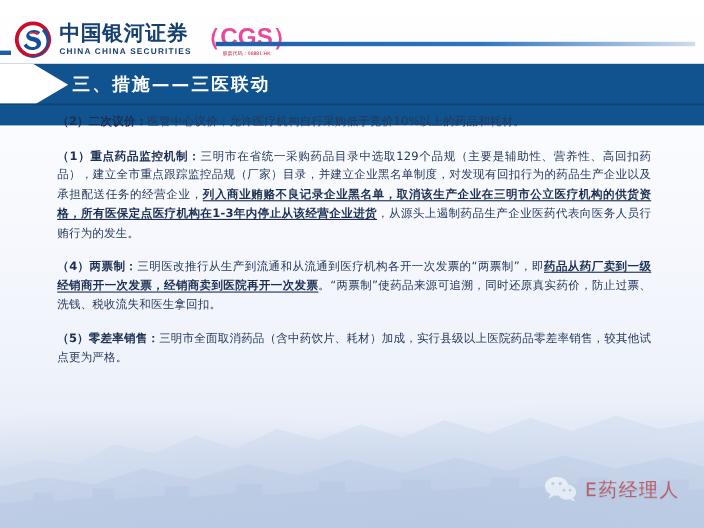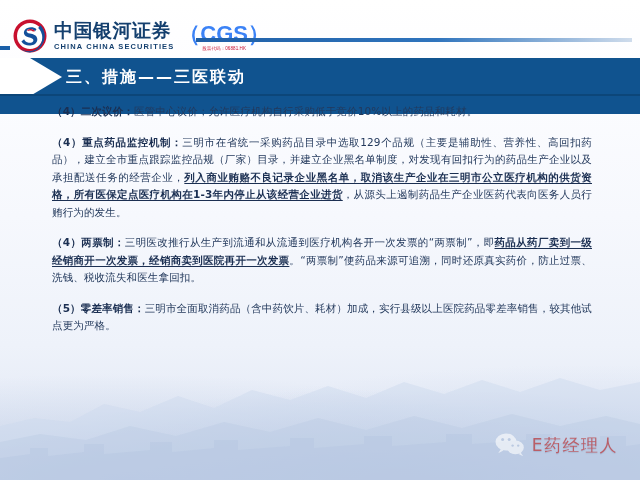--- a/index.html
+++ b/index.html
@@ -108,21 +108,21 @@
   .logo-cgs-block {
     margin-left: 4px;
     display: flex;
     flex-direction: column;
     align-items: center;
   }
   .logo-cgs {
     font-family: "Liberation Sans", sans-serif;
     font-size: 22px;
     font-weight: 700;
-    color: #3b82f6;
+    color: #ec4899;
     line-height: 1;
     white-space: nowrap;
   }
   .logo-code {
     font-family: "Liberation Sans", sans-serif;
     font-size: 4.5px;
     color: #c8102e;
     letter-spacing: 0.1px;
     margin-top: 1px;
     white-space: nowrap;
@@ -292,25 +292,25 @@
   </div>
 
   <div class="banner">
     <div class="banner-arrow"></div>
     <div class="banner-title">三、措施——三医联动</div>
   </div>
   <div class="banner-underline"></div>
 
   <div class="body">
     <div class="para">
-      <span class="lead">（4）二次议价：</span><span>医管中心议价；允许医疗机构自行采购低于竞价10%以上的药品和耗材。</span>
+      <span class="lead">（2）二次议价：</span><span>医管中心议价；允许医疗机构自行采购低于竞价10%以上的药品和耗材。</span>
     </div>
 
     <div class="para">
-      <span class="lead">（4）重点药品监控机制：</span><span>三明市在省统一采购药品目录中选取129个品规（主要是辅助性、营养性、高回扣药品），建立全市重点跟踪监控品规（厂家）目录，并建立企业黑名单制度，对发现有回扣行为的药品生产企业以及承担配送任务的经营企业，</span><span class="em">列入商业贿赂不良记录企业黑名单，取消该生产企业在三明市公立医疗机构的供货资格，所有医保定点医疗机构在1-3年内停止从该经营企业进货</span><span>，从源头上遏制药品生产企业医药代表向医务人员行贿行为的发生。</span>
+      <span class="lead">（1）重点药品监控机制：</span><span>三明市在省统一采购药品目录中选取129个品规（主要是辅助性、营养性、高回扣药品），建立全市重点跟踪监控品规（厂家）目录，并建立企业黑名单制度，对发现有回扣行为的药品生产企业以及承担配送任务的经营企业，</span><span class="em">列入商业贿赂不良记录企业黑名单，取消该生产企业在三明市公立医疗机构的供货资格，所有医保定点医疗机构在1-3年内停止从该经营企业进货</span><span>，从源头上遏制药品生产企业医药代表向医务人员行贿行为的发生。</span>
     </div>
 
     <div class="para">
       <span class="lead">（4）两票制：</span><span>三明医改推行从生产到流通和从流通到医疗机构各开一次发票的“两票制”，即</span><span class="em">药品从药厂卖到一级经销商开一次发票，经销商卖到医院再开一次发票</span><span>。“两票制”使药品来源可追溯，同时还原真实药价，防止过票、洗钱、税收流失和医生拿回扣。</span>
     </div>
 
     <div class="para tight">
       <span class="lead">（5）零差率销售：</span><span>三明市全面取消药品（含中药饮片、耗材）加成，实行县级以上医院药品零差率销售，较其他试点更为严格。</span>
     </div>
   </div>

